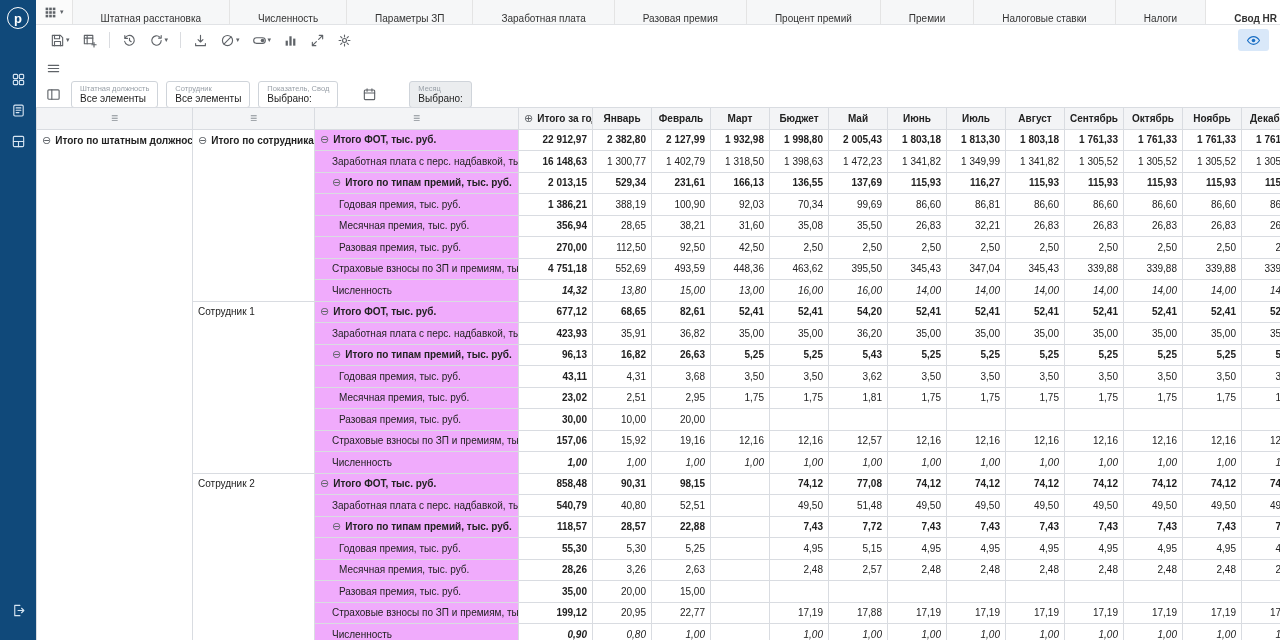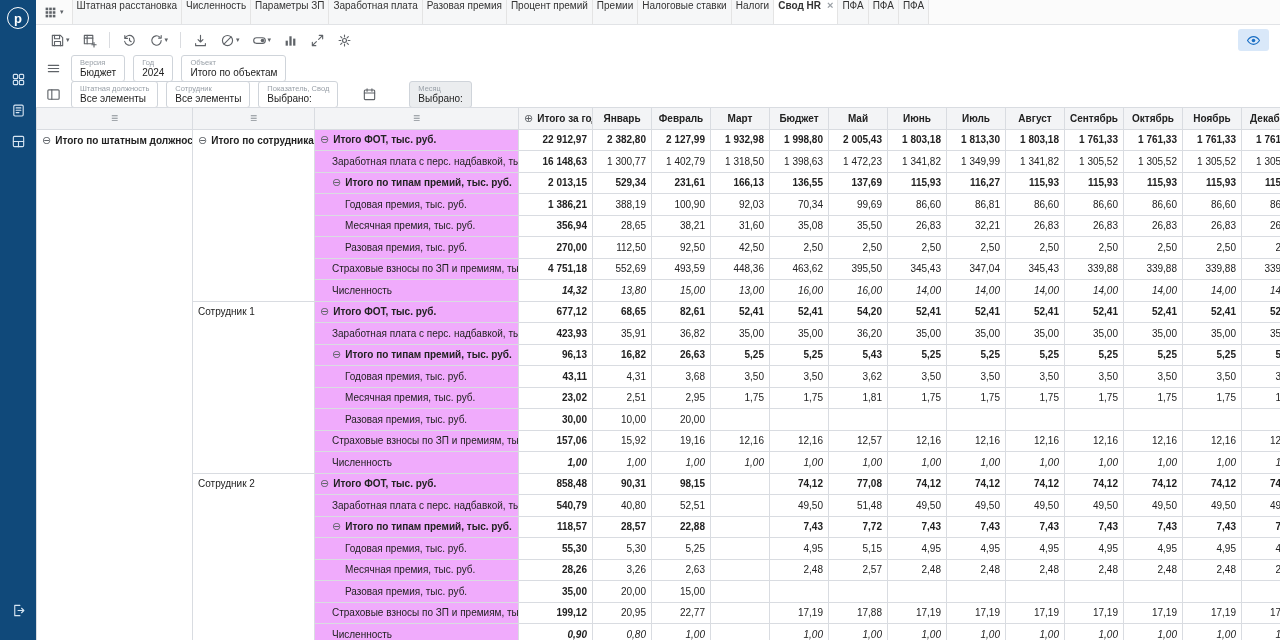--- a/index.html
+++ b/index.html
@@ -13,21 +13,21 @@
   .side-btn { width:26px; height:26px; display:flex; align-items:center; justify-content:center; color:#d7e5f2; margin:5px 0; border-radius:4px; cursor:pointer; }
   .side-bottom { margin-top:auto; display:flex; flex-direction:column; align-items:center; }
 
   
   .main { flex:1; display:flex; flex-direction:column; min-width:0; }
 
   
   .tabbar { height:25px; min-height:25px; background:#fbfbfb; border-bottom:1px solid #e1e3e6; display:flex; align-items:stretch; }
   .tab-menu { display:flex; align-items:center; gap:2px; padding:0 8px; border-right:1px solid #e4e4e4; color:#5f6368; cursor:pointer; }
   .tabs { display:flex; align-items:stretch; overflow:hidden; }
-  .tab { display:flex; align-items:flex-start; gap:6px; padding:0 4px; font-size:10px; color:#333; background:#f6f7f8; border-right:1px solid #e4e4e4; white-space:nowrap; cursor:pointer; }
+  .tab { display:flex; align-items:flex-end; gap:6px; padding:0 28px; font-size:10px; color:#333; background:#f6f7f8; border-right:1px solid #e4e4e4; white-space:nowrap; cursor:pointer; }
   .tab.active { background:#fff; font-weight:bold; }
   .tab-close { color:#9aa0a6; font-size:11px; line-height:1; cursor:pointer; }
 
   
   .toolbar { height:30px; min-height:30px; display:flex; align-items:center; padding:0 8px; }
   .tool-group { display:flex; align-items:center; }
   .tool-btn { display:flex; align-items:center; height:22px; padding:0 3px; margin:0 3px; border-radius:3px; color:#5f6368; cursor:pointer; }
   .tool-btn.active-blue { background:#d9e8f9; color:#1a6fc4; padding:0 8px; }
   .chev { font-size:7px; color:#5f6368; margin-left:1px; }
   .vsep { width:1px; height:16px; background:#dadce0; margin:0 6px; }
@@ -49,21 +49,21 @@
   th,td { border:1px solid #d9dce1; height:21.5px; padding:0 5px; white-space:nowrap; overflow:hidden; font-size:10px; }
   th { background:#f3f4f6; font-weight:bold; text-align:center; color:#222; cursor:pointer; }
   th.corner { cursor:pointer; }
   td.hier { vertical-align:top; padding-top:4px; background:#fff; }
   td.metric { background:#f0abfc; }
   td.num { text-align:right; background:#fff; }
   td.total { font-weight:bold; }
   .b { font-weight:bold; }
   .i { font-style:italic; }
   .metric.lvl1 { padding-left:17px; }
-  .metric.lvl2 { padding-left:30px; }
+  .metric.lvl2 { padding-left:24px; }
   .cicon { color:#5f6368; font-size:11px; font-weight:normal; font-style:normal; margin-right:4px; display:inline-block; cursor:pointer; }
   .menu-glyph { color:#8a9096; font-size:12px; cursor:pointer; }
   .icon { display:inline-flex; align-items:center; }
 </style>
 </head>
 <body>
 
 <div class="app">
   <aside class="sidebar">
     <div class="logo">p</div>
@@ -278,34 +278,20 @@
     </div>
 
     <div class="filter-row">
       <span class="frow-icon">
           <span class="icon">
             <svg viewBox="0 0 16 16" width="15" height="15" fill="none" stroke="currentColor" stroke-width="1.2" stroke-linecap="round" stroke-linejoin="round">
               <path d="M2.5 4.7h11M2.5 8h11M2.5 11.3h11"></path>
             </svg>
           </span>
         </span>
-      <div class="chips">
-          <div class="chip">
-            <div class="lbl">Версия</div>
-            <div class="val">Бюджет</div>
-          </div>
-          <div class="chip">
-            <div class="lbl">Год</div>
-            <div class="val">2024</div>
-          </div>
-          <div class="chip">
-            <div class="lbl">Объект</div>
-            <div class="val">Итого по объектам</div>
-          </div>
-        </div>
     </div>
 
     <div class="filter-row">
       <span class="frow-icon">
           <span class="icon">
             <svg viewBox="0 0 16 16" width="15" height="15" fill="none" stroke="currentColor" stroke-width="1.2" stroke-linecap="round" stroke-linejoin="round">
               <rect x="2" y="3" width="12" height="10" rx="1"></rect>
               <path d="M6.2 3v10"></path>
             </svg>
           </span>

